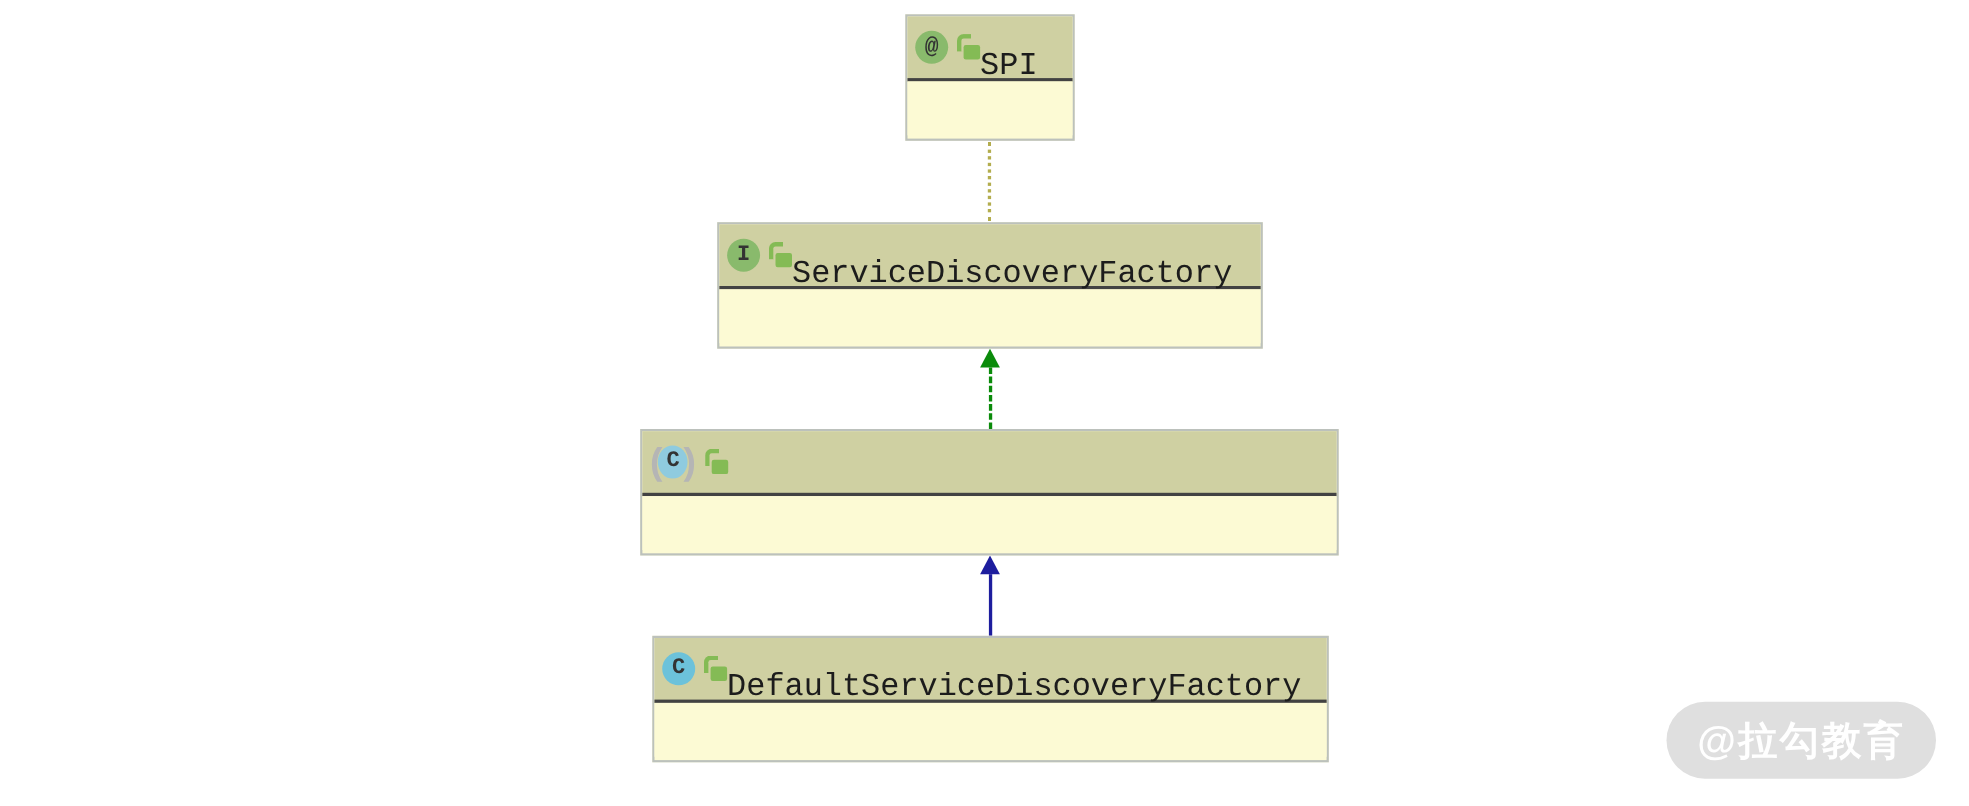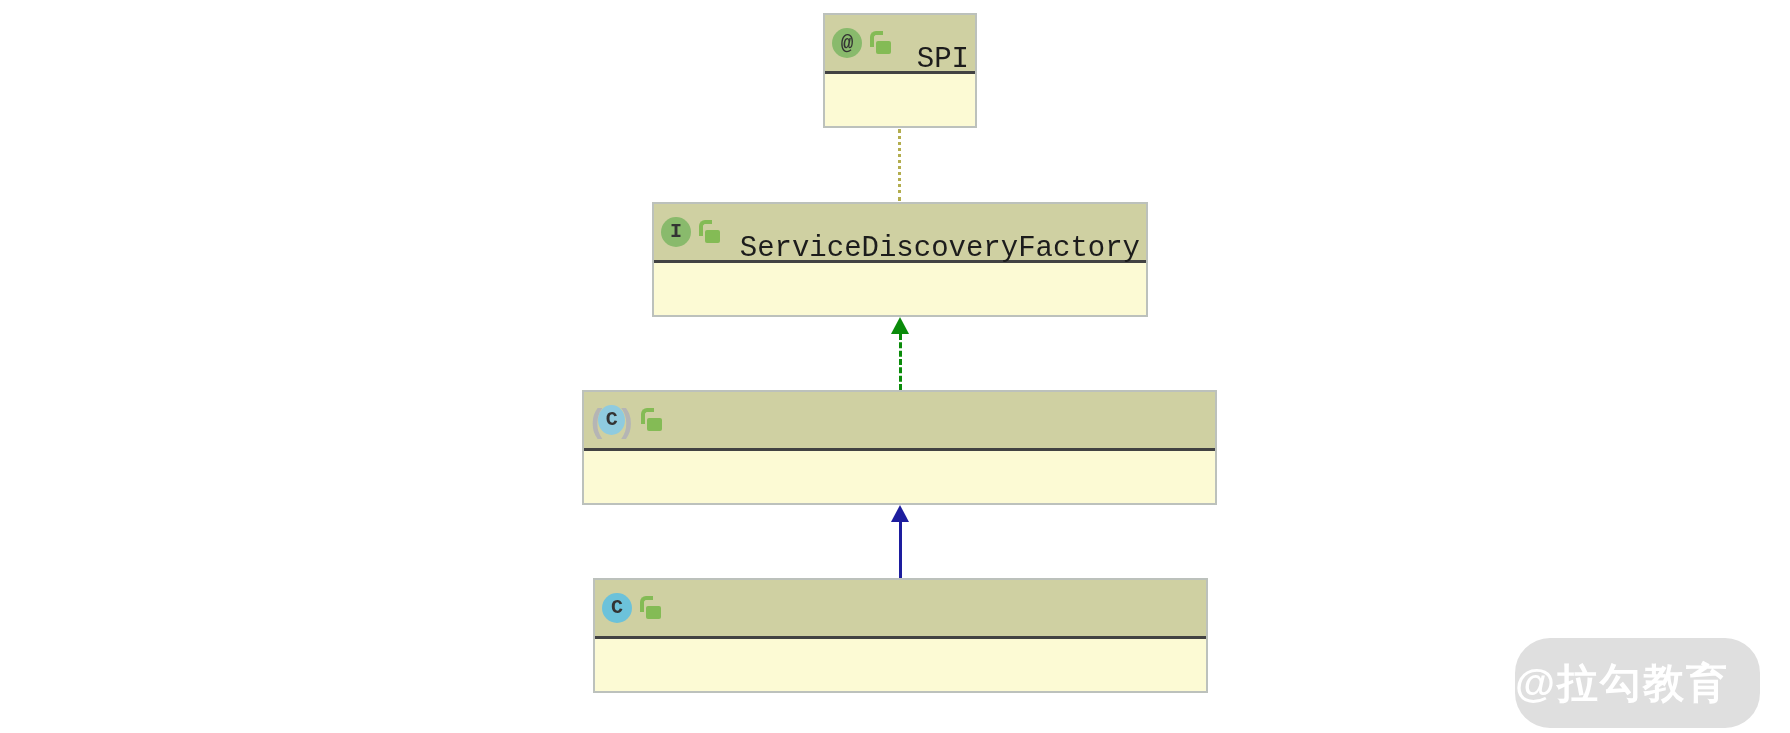--- a/index.html
+++ b/index.html
@@ -13,21 +13,21 @@
   .canvas{position:relative;width:1790px;height:733px;background:#ffffff;overflow:hidden;
           font-family:"Liberation Mono","DejaVu Sans Mono",monospace;}
 
   
   .node{position:absolute;box-sizing:border-box;border:2px solid var(--node-border);
         background:var(--body-bg);cursor:default;}
   .node-header{box-sizing:border-box;height:59px;background:var(--header-bg);
                border-bottom:3px solid var(--separator);
                display:flex;align-items:center;padding:0 6px 0 7px;}
   .node-body{height:49px;background:var(--body-bg);}
-  .node-title{flex:1;text-align:right;font-size:29px;color:var(--title-text);
+  .node-title{flex:1;text-align:left;font-size:29px;color:var(--title-text);
               white-space:nowrap;letter-spacing:0;margin-top:32px;}
 
   .node-spi  {left:823px;top:13px; width:154px;height:115px;}
   .node-sdf  {left:652px;top:202px;width:496px;height:115px;}
   .node-asdf {left:582px;top:390px;width:635px;height:115px;}
   .node-dsdf {left:593px;top:578px;width:615px;height:115px;}
 
   
   .kind-icon{display:flex;align-items:center;flex:0 0 auto;}
   .circle{width:30px;height:30px;border-radius:50%;display:flex;align-items:center;
@@ -55,25 +55,25 @@
   .edge-implements{left:891px;top:317px;height:73px;width:18px;}
   .edge-extends   {left:891px;top:505px;height:73px;width:18px;}
   .arrowhead{width:0;height:0;border-left:9px solid transparent;border-right:9px solid transparent;}
   .arrowhead.green{border-bottom:17px solid var(--implements-edge);}
   .arrowhead.blue{border-bottom:17px solid var(--extends-edge);}
   .shaft{width:0;flex:1;}
   .shaft.dashed{border-left:3px dashed var(--implements-edge);}
   .shaft.solid{border-left:3px solid var(--extends-edge);}
 
   
-  .watermark{position:absolute;left:1515px;top:638px;width:245px;height:90px;
+  .watermark{position:absolute;left:1515px;top:638px;width:245px;height:70px;
              border-radius:35px;background:var(--watermark-bg);
-             display:flex;align-items:center;justify-content:flex-start;
+             display:flex;align-items:center;justify-content:center;
              font-family:"Liberation Sans","DejaVu Sans",sans-serif;
-             font-size:41px;font-weight:600;color:var(--watermark-text);letter-spacing:2px;}
+             font-size:36px;font-weight:600;color:var(--watermark-text);letter-spacing:2px;}
 </style>
 </head>
 <body>
 
 <div class="canvas">
 
   <div class="edge edge-annotation"></div>
 
   <div class="edge edge-implements">
     <span class="arrowhead green"></span>
@@ -130,20 +130,21 @@
 
   <div class="node node-dsdf">
     <div class="node-header">
       <span class="kind-icon">
         <span class="circle clazz">C</span>
       </span>
       <span class="lock">
         <span class="lock-shackle"></span>
         <span class="lock-body"></span>
       </span>
+      <span class="node-title">DefaultServiceDiscoveryFactory</span>
     </div>
     <div class="node-body"></div>
   </div>
 
   <div class="watermark">
     <span>@拉勾教育</span>
   </div>
 
 </div>
 

